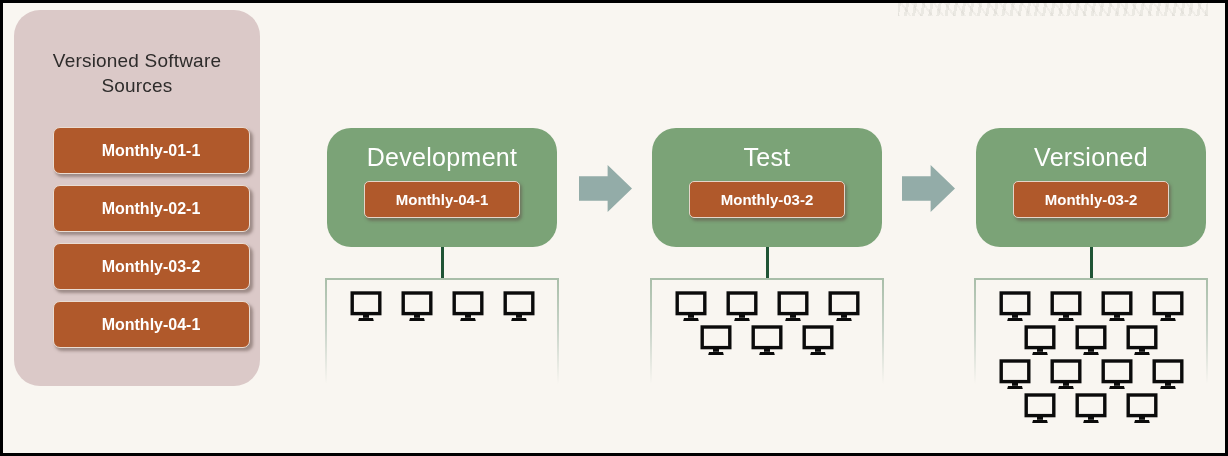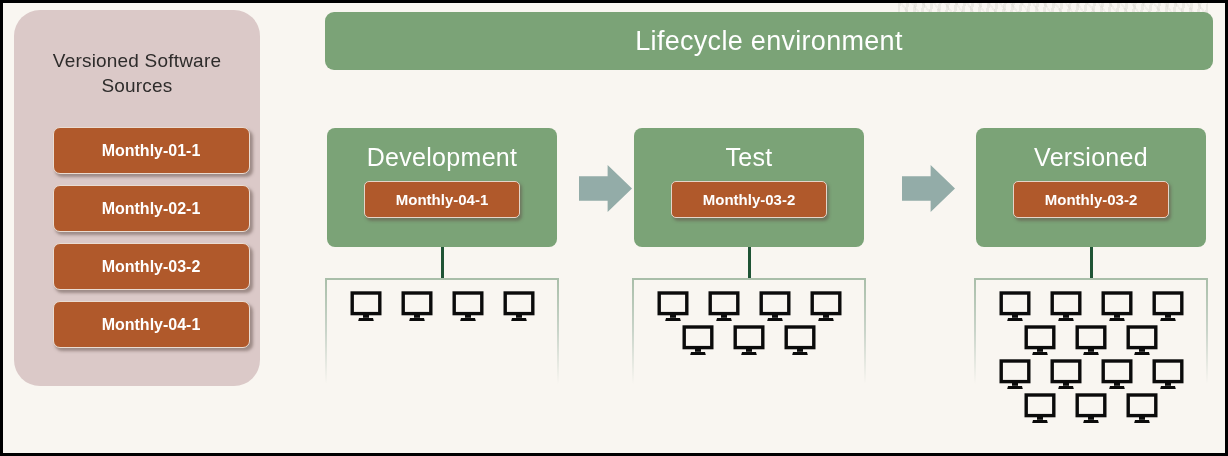--- a/index.html
+++ b/index.html
@@ -60,21 +60,21 @@
   }
   .lc-header-label {
     color:#fff; font-size:27px; letter-spacing:.3px;
   }
 
   
   .stage { position:absolute; top:125px; width:234px; }
   .stage-box {
     width:230px; height:119px; margin:0 auto;
     background:var(--stage,#7BA377);
-    border-radius:8px;
+    border-radius:24px;
     display:flex; flex-direction:column; align-items:center;
   }
   .stage-title {
     color:#fff; font-size:25px; margin-top:15px; letter-spacing:.3px;
   }
   .stage-version {
     width:156px; height:37px; border-radius:5px; font-size:15px;
     margin-top:9px;
     border:1px solid #E4D5C9;
     box-shadow:2px 2.5px 3px rgba(95,78,72,0.5);
@@ -117,23 +117,20 @@
   <aside class="sources">
     <h2 class="sources-title">Versioned Software Sources</h2>
     <div class="src-list">
       <div class="src-item">Monthly-01-1</div>
       <div class="src-item">Monthly-02-1</div>
       <div class="src-item">Monthly-03-2</div>
       <div class="src-item">Monthly-04-1</div>
     </div>
   </aside>
 
-  <header class="lc-header">
-    <span class="lc-header-label">Lifecycle environment</span>
-  </header>
 
   <section class="stage" style="left:322px">
     <div class="stage-box">
       <div class="stage-title">Development</div>
       <div class="stage-version">Monthly-04-1</div>
     </div>
     <div class="connector"></div>
     <div class="cluster">
       <span class="cluster-edge-top"></span>
       <span class="cluster-edge-left"></span>
@@ -158,21 +155,21 @@
             <rect x="3.2" y="2" width="27.6" height="20.6" fill="none" stroke="#0B0B0B" stroke-width="3.4"></rect>
             <rect x="14" y="23.6" width="6" height="3.2" fill="#0B0B0B"></rect>
             <path d="M10 27 h14 l0.8 3 h-15.6 z" fill="#0B0B0B"></path>
           </svg>
         </div>
       </div>
   </section>
 
   <div class="flow-arrow" style="left:576px"></div>
 
-  <section class="stage" style="left:629px">
+  <section class="stage" style="left:647px">
     <div class="stage-box">
       <div class="stage-title">Test</div>
       <div class="stage-version">Monthly-03-2</div>
     </div>
     <div class="connector"></div>
     <div class="cluster">
       <span class="cluster-edge-top"></span>
       <span class="cluster-edge-left"></span>
       <span class="cluster-edge-right"></span>
     <div class="monitor-row">

